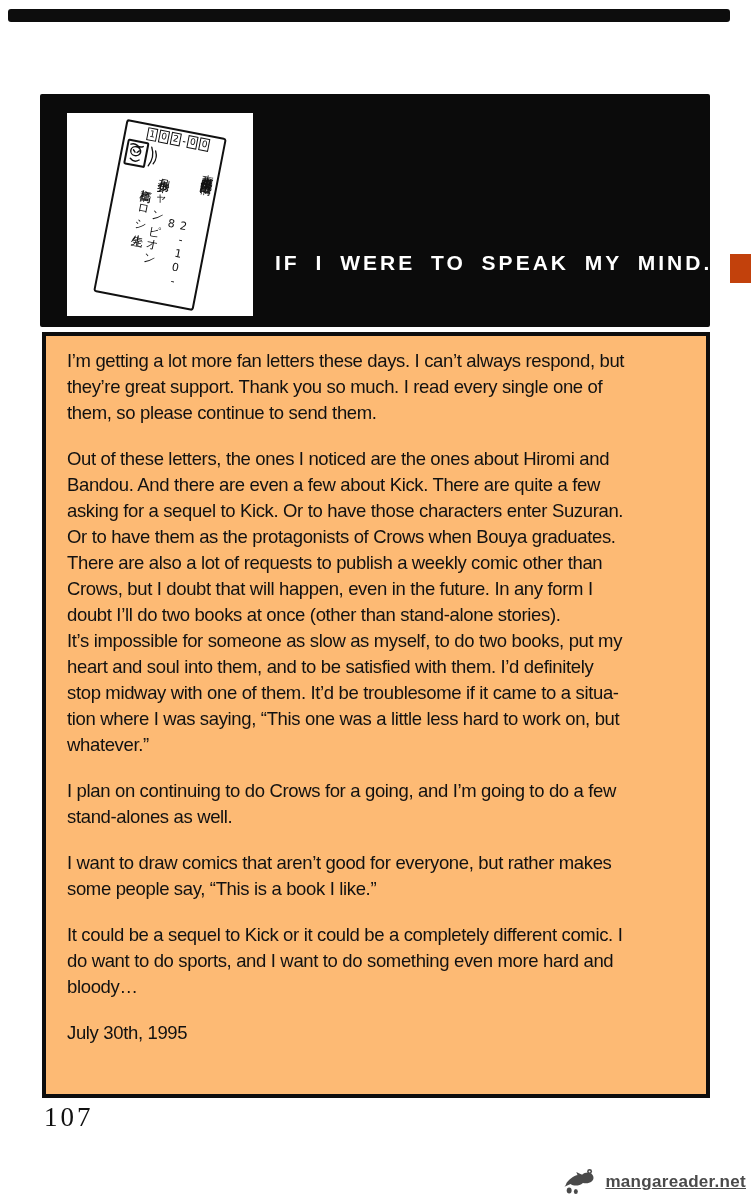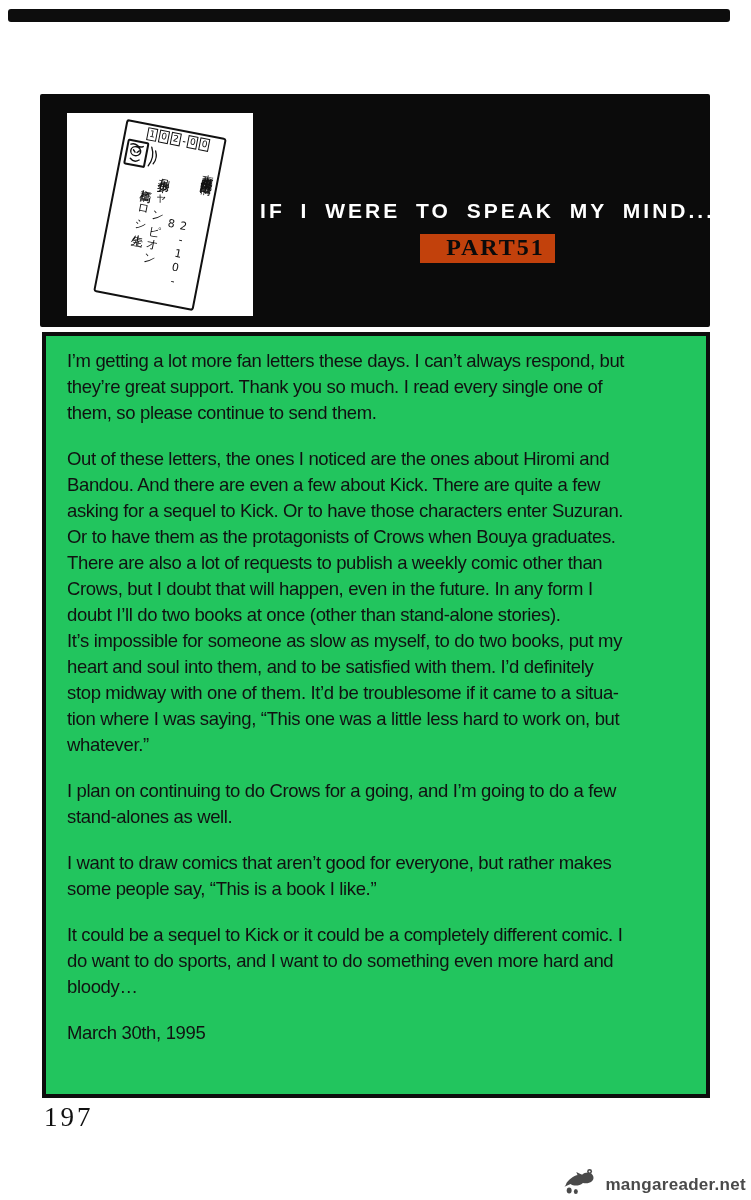--- a/index.html
+++ b/index.html
@@ -62,21 +62,21 @@
     color:#111;
   }
   .jp-col { font-size:12px; line-height:1.12; letter-spacing:1px; margin-left:2px; }
   .jp-address   { margin-top:12px; }
   .jp-number    { margin-top:70px; font-size:11px; text-orientation:upright; }
   .jp-magazine  { margin-top:24px; }
   .jp-recipient { margin-top:38px; }
 
   .title-area {
     position:absolute; left:235px; top:0; right:10px; height:100%;
-    display:flex; flex-direction:column; align-items:center;
+    display:flex; flex-direction:row; align-items:center;
     padding-top:105px;
   }
   .chapter-title {
     color:#ffffff;
     font-size:21px; font-weight:bold;
     letter-spacing:3px; word-spacing:7px;
     white-space:nowrap;
   }
   .part-badge {
     margin-top:11px;
@@ -85,41 +85,42 @@
     font-weight:bold; font-size:24px;
     letter-spacing:2px;
     padding:0px 10px 2px 26px;
   }
 
   
   .afterword-box {
     position:absolute; left:42px; top:332px;
     width:668px; height:766px;
     border:4px solid #0d0d0d;
-    background:#22c55e;
+    background:#fdba74;
     padding:12px 6px 0 21px;
   }
   .afterword-box p {
     font-size:18.5px; line-height:26px;
     letter-spacing:-0.35px;
     color:#111;
     white-space:pre-line;
     margin:0 0 20px 0;
   }
 
   .page-number {
     position:absolute; left:44px; top:1102px;
     font-family:"Liberation Serif","DejaVu Serif",serif;
     font-size:27px; color:#111; letter-spacing:3px;
   }
 
   .watermark {
     position:absolute; right:5px; bottom:5px;
-    display:flex; align-items:flex-end; gap:4px;
+    display:flex; align-items:center; gap:4px;
     color:#4a4a4a;
+    text-decoration:underline;
   }
   .watermark-text {
     font-size:17px; font-weight:bold; letter-spacing:0.3px;
     font-family:"Liberation Sans", sans-serif;
   }
 </style>
 </head>
 <body>
 
 <div class="page">
@@ -185,24 +186,24 @@
 stop midway with one of them. It’d be troublesome if it came to a situa-
 tion where I was saying, “This one was a little less hard to work on, but
 whatever.”</p>
     <p>I plan on continuing to do Crows for a going, and I’m going to do a few
 stand-alones as well.</p>
     <p>I want to draw comics that aren’t good for everyone, but rather makes
 some people say, “This is a book I like.”</p>
     <p>It could be a sequel to Kick or it could be a completely different comic. I
 do want to do sports, and I want to do something even more hard and
 bloody…</p>
-    <p>March 30th, 1995</p>
+    <p>July 30th, 1995</p>
   </div>
 
-  <div class="page-number">197</div>
+  <div class="page-number">107</div>
 
   <div class="watermark">
     <span style="display:inline-block;line-height:0;">
       <svg width="38" height="27" viewBox="0 0 40 28">
         <g fill="#4a4a4a">
           <path d="M4 15 C8 10 14 6 20 7 C24 3 31 4 32 9 C33 14 27 17 21 15.5 C17 19 11 19 8 16.5 L1.5 19.5 C3.5 17.5 3 16.5 4 15 Z"></path>
           <path d="M14 4 L20 7 L16 9 Z"></path>
           <ellipse cx="6.5" cy="23.5" rx="2.6" ry="3.2"></ellipse>
           <ellipse cx="13.5" cy="24.5" rx="2.1" ry="2.7"></ellipse>
           <circle cx="28" cy="3.5" r="2.6"></circle>

